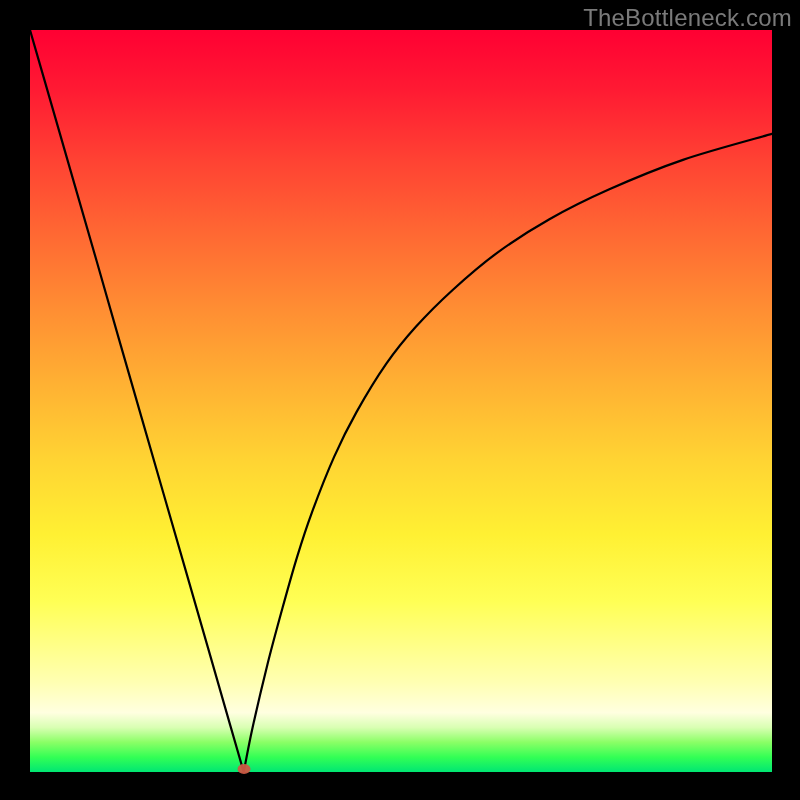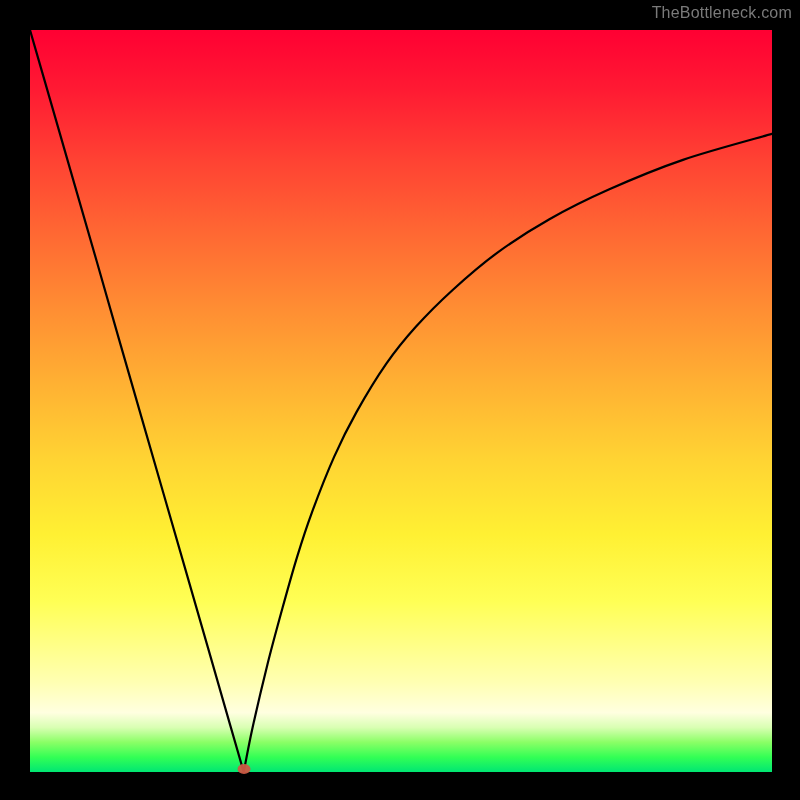--- a/index.html
+++ b/index.html
@@ -40,21 +40,21 @@
       #8aff66 96%,
       #33ff55 98%,
       #00e673 100%
     );
   }
   .watermark {
     position: absolute;
     top: 4px;
     right: 8px;
     color: #7a7a7a;
-    font-size: 16px;
+    font-size: 24px;
     font-weight: 500;
     letter-spacing: 0.2px;
     z-index: 10;
   }
   svg.curve {
     position: absolute;
     left: 0;
     top: 0;
     width: 742px;
     height: 742px;

